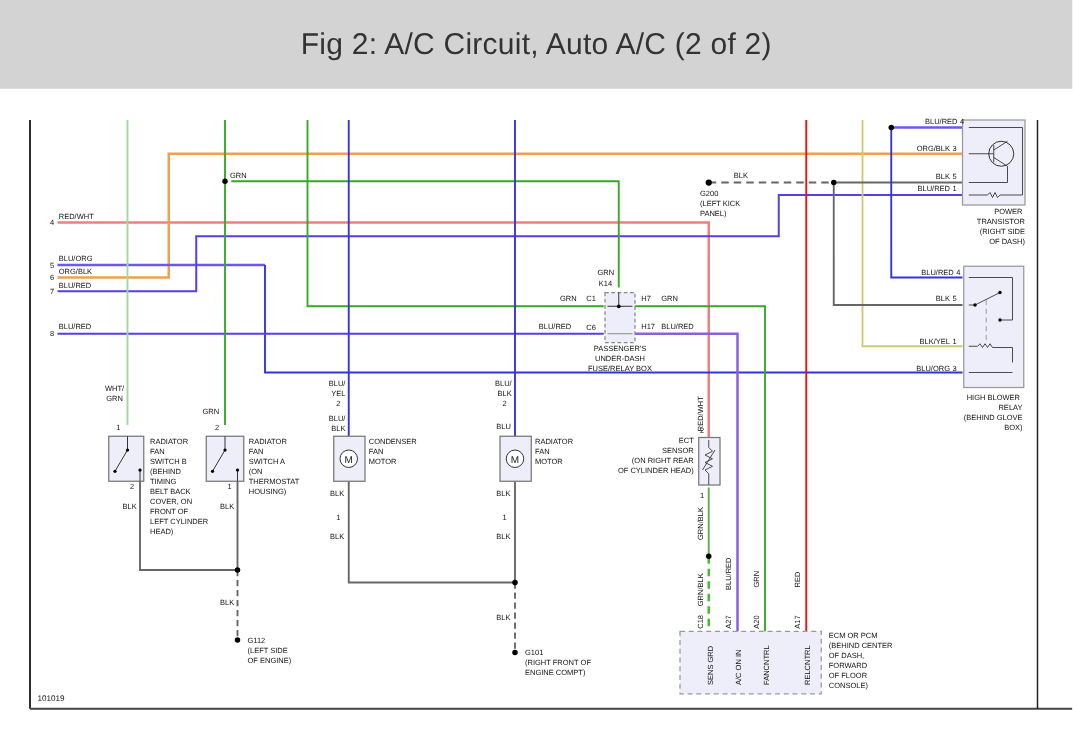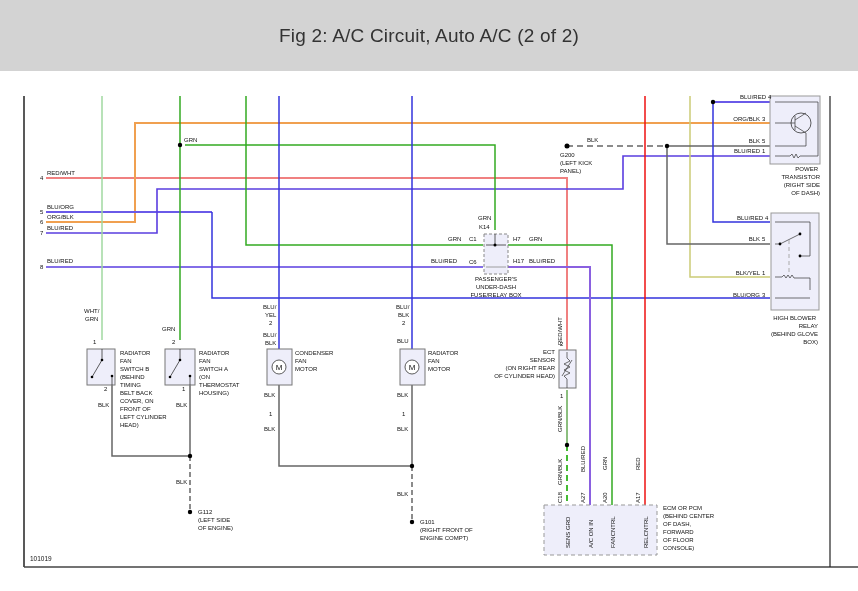--- a/index.html
+++ b/index.html
@@ -1,18 +1,18 @@
 <!DOCTYPE html>
 <html><head>
 <meta charset="utf-8">
 <style>
   html, body { margin:0; padding:0; background:#ffffff; }
   body { width:858px; height:591px; position:relative; overflow:hidden; font-family:"Liberation Sans", sans-serif; }
   .header { position:absolute; left:0; top:0; width:858px; height:71px; background:#d3d3d3; display:flex; align-items:center; justify-content:center; }
-  .header-title { font-family:"Liberation Sans", sans-serif; font-size:19px; color:#333333; letter-spacing:0.2px; }
+  .header-title { font-family:"Liberation Sans", sans-serif; font-size:24px; color:#333333; letter-spacing:0.2px; }
   .diagram { position:absolute; left:0; top:71px; width:858px; height:520px; }
   svg text { font-family:"Liberation Sans", sans-serif; font-size:6px; fill:#111; }
   .fig-id { font-size:6.5px; }
 </style>
 </head>
 <body>
 
 <div class="header">
   <span class="header-title">Fig 2: A/C Circuit, Auto A/C (2 of 2)</span>
 </div>

